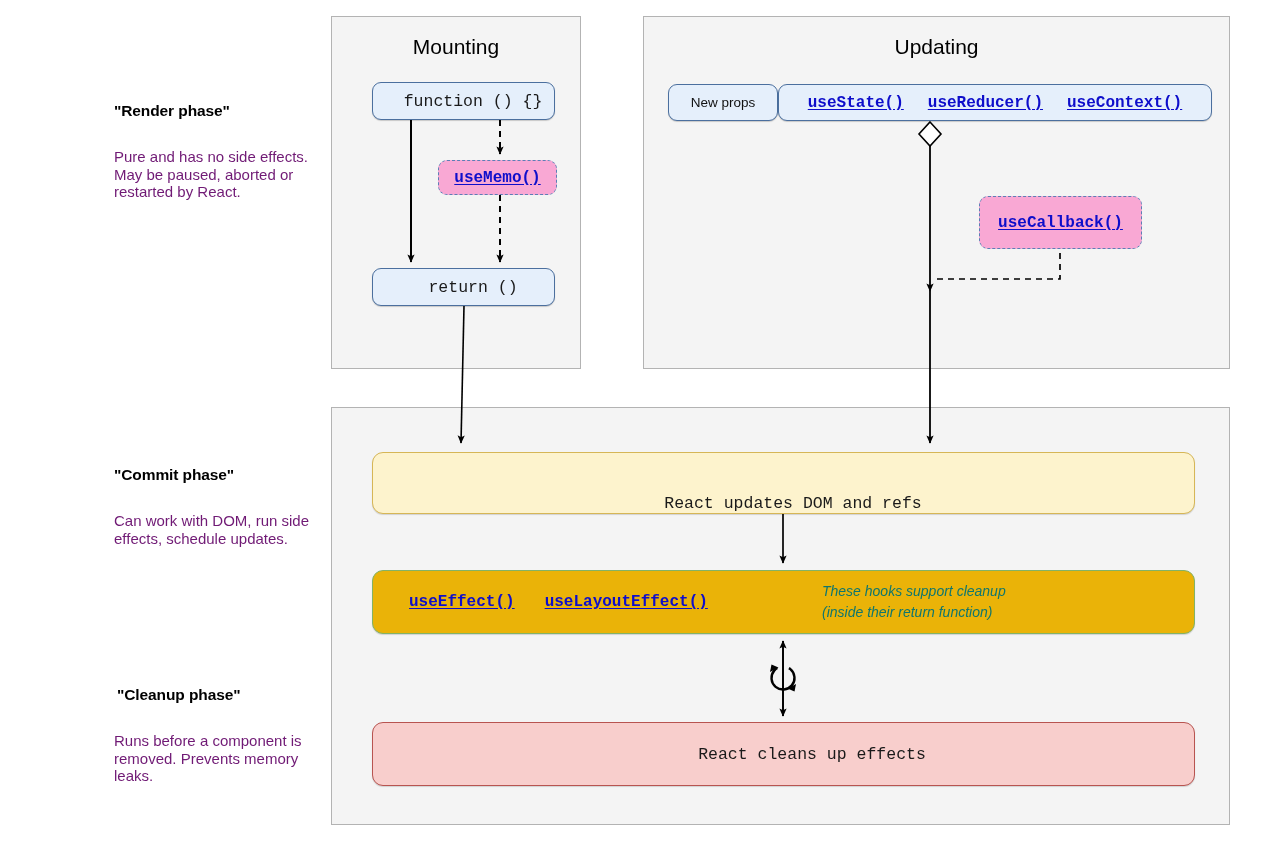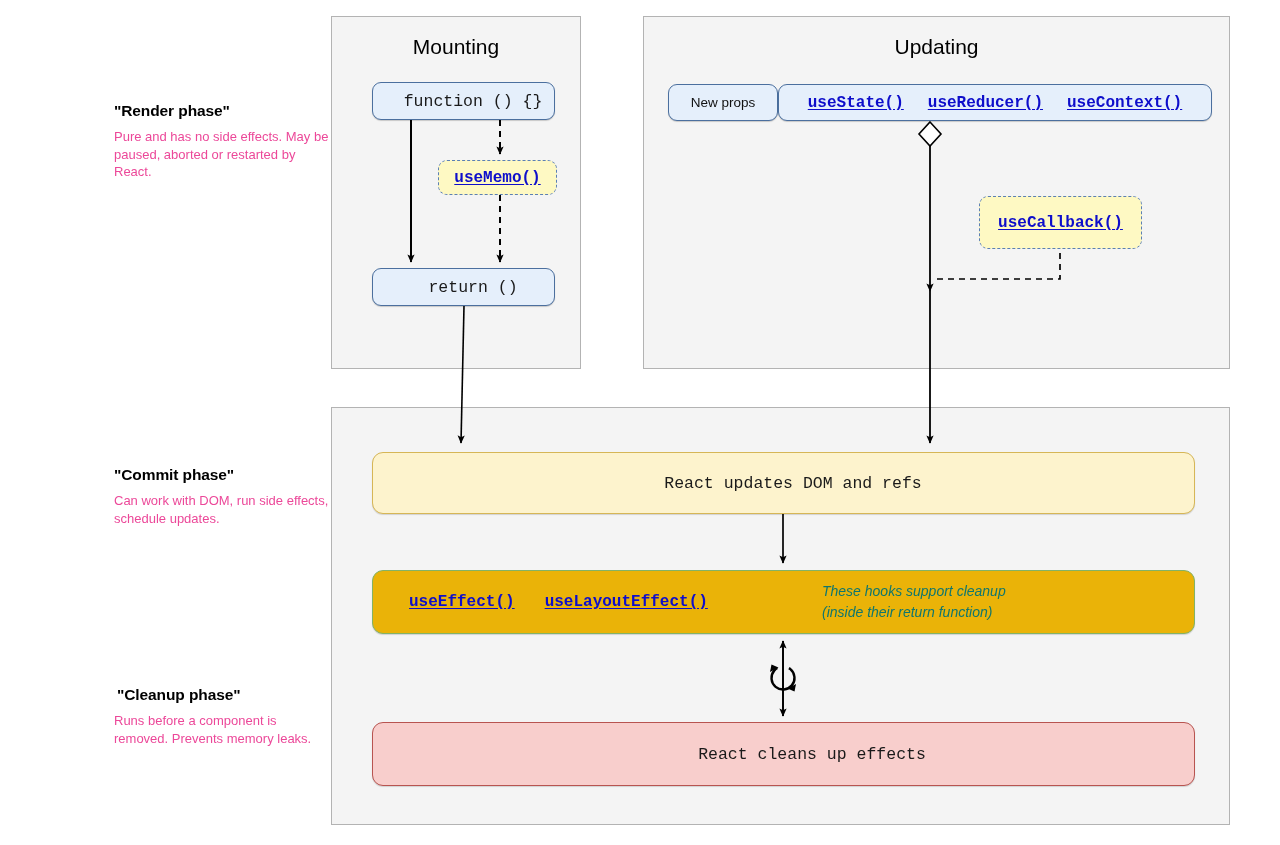--- a/index.html
+++ b/index.html
@@ -27,24 +27,24 @@
     width: 215px;
   }
   .phase-title {
     font-size: 15.5px;
     font-weight: bold;
     color: #000000;
     letter-spacing: -0.1px;
     white-space: nowrap;
   }
   .phase-desc {
-    font-size: 13px;
+    font-size: 15px;
     line-height: 17.5px;
-    color: #ec4899;
-    margin-top: 8px;
+    color: #701a75;
+    margin-top: 28px;
   }
   #phase-render  { left: 114px; top: 102px; }
   #phase-commit  { left: 114px; top: 466px; }
   #phase-cleanup { left: 114px; top: 686px; }
   #phase-cleanup .phase-title { margin-left: 3px; }
 
   
   .panel {
     position: absolute;
     background: #f4f4f4;
@@ -73,21 +73,21 @@
     justify-content: center;
     font-family: "Liberation Mono", monospace;
   }
   .node-blue {
     background: #e5effb;
     border: 1.6px solid #4b6f9e;
     border-radius: 9px;
     box-shadow: 0 1px 1px rgba(0,0,0,0.18);
   }
   .node-dashed {
-    background: #fef9c3;
+    background: #f9a8d4;
     border: 1.5px dashed #5b7fb5;
     border-radius: 9px;
   }
   .node-yellow {
     background: #fdf3cd;
     border: 1.6px solid #d6b656;
     border-radius: 11px;
     box-shadow: 0 1px 1px rgba(0,0,0,0.14);
   }
   .node-green {
@@ -138,21 +138,21 @@
   
   #node-function   { left: 372px; top: 82px;  width: 183px; height: 38px; }
   #node-usememo    { left: 438px; top: 160px; width: 119px; height: 35px; }
   #node-return     { left: 372px; top: 268px; width: 183px; height: 38px; }
 
   #node-newprops   { left: 668px; top: 84px;  width: 110px; height: 37px; }
   #node-updhooks   { left: 778px; top: 84px;  width: 434px; height: 37px;
                      justify-content: center; gap: 24px; }
   #node-usecallback{ left: 979px; top: 196px; width: 163px; height: 53px; }
 
-  #node-commit-dom { left: 372px; top: 452px; width: 823px; height: 62px; }
+  #node-commit-dom { left: 372px; top: 452px; width: 823px; height: 62px; align-items: flex-end; }
   #node-effects    { left: 372px; top: 570px; width: 823px; height: 64px;
                      justify-content: flex-start; padding-left: 36px; gap: 30px; }
   #node-cleanup    { left: 372px; top: 722px; width: 823px; height: 64px; }
 
   #note-cleanup-hooks { left: 822px; top: 581px; }
   #note-cleanup-cycle { left: 818px; top: 657px; }
 
   svg.overlay {
     position: absolute;
     left: 0; top: 0;

